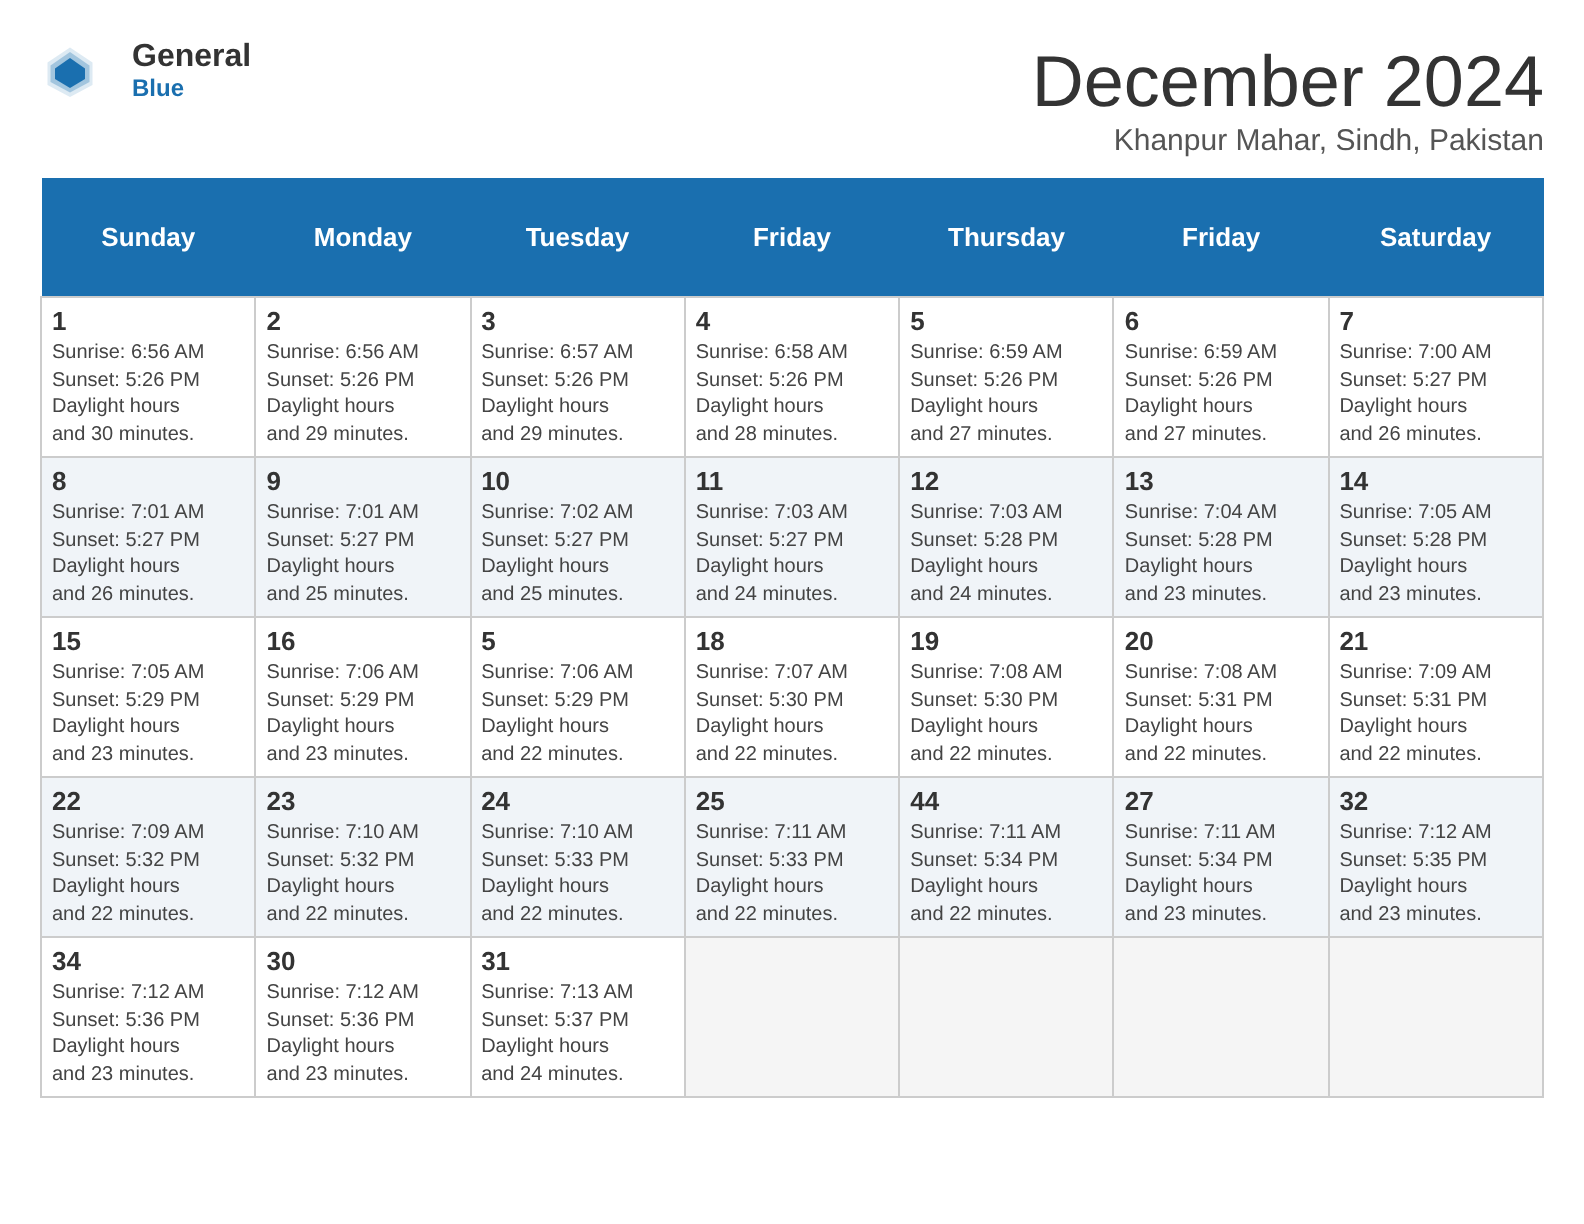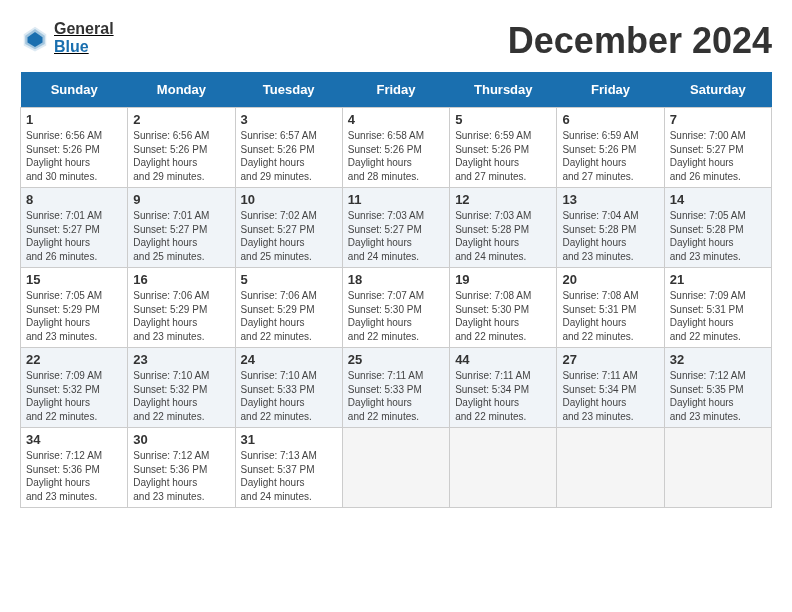--- a/index.html
+++ b/index.html
@@ -12,64 +12,63 @@
     }
     .header {
       display: flex;
       justify-content: space-between;
       align-items: flex-start;
       margin-bottom: 10px;
     }
     .logo {
       display: flex;
       align-items: center;
-      gap: 4px;
-      text-decoration: underline;
+      gap: 16px;
     }
     .logo-text {
       display: flex;
       flex-direction: column;
       line-height: 1.1;
     }
     .logo-general {
       font-size: 16px;
       font-weight: bold;
       color: #333;
     }
     .logo-blue {
-      font-size: 16px;
+      font-size: 12px;
       font-weight: bold;
       color: #1a6faf;
     }
     .logo-icon {
       width: 30px;
       height: 30px;
     }
     .title-section {
       text-align: right;
     }
     .month-title {
       font-size: 36px;
-      font-weight: bold;
+      font-weight: normal;
       color: #333;
     }
     .location {
       font-size: 15px;
       color: #555;
     }
     table {
       width: 100%;
       border-collapse: collapse;
       table-layout: fixed;
     }
     th {
       background-color: #1a6faf;
       color: white;
       text-align: center;
-      padding: 10px 4px;
+      padding: 22px 4px;
       font-size: 13px;
       font-weight: bold;
     }
     td {
       border: 1px solid #ccc;
       vertical-align: top;
       padding: 4px 5px;
       font-size: 10.5px;
       height: 80px;
       background: #fff;
@@ -106,20 +105,21 @@
       <polygon points="20,8 33,17 33,28 20,35 7,28 7,17" fill="#1a6faf" opacity="0.3"></polygon>
       <polygon points="20,12 30,19 30,26 20,32 10,26 10,19" fill="#1a6faf"></polygon>
     </svg>
     <div class="logo-text">
       <span class="logo-general">General</span>
       <span class="logo-blue">Blue</span>
     </div>
   </div>
   <div class="title-section">
     <div class="month-title">December 2024</div>
+    <div class="location">Khanpur Mahar, Sindh, Pakistan</div>
   </div>
 </div>
 
 <table>
   <thead>
     <tr>
     <th>Sunday</th>
         <th>Monday</th>
         <th>Tuesday</th>
         <th>Friday</th>

